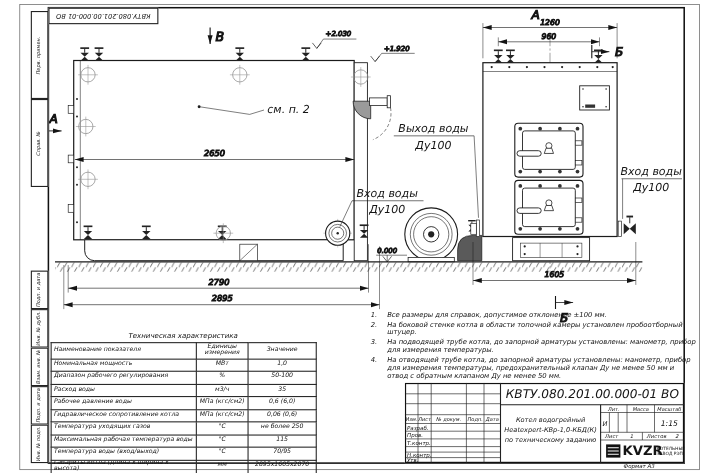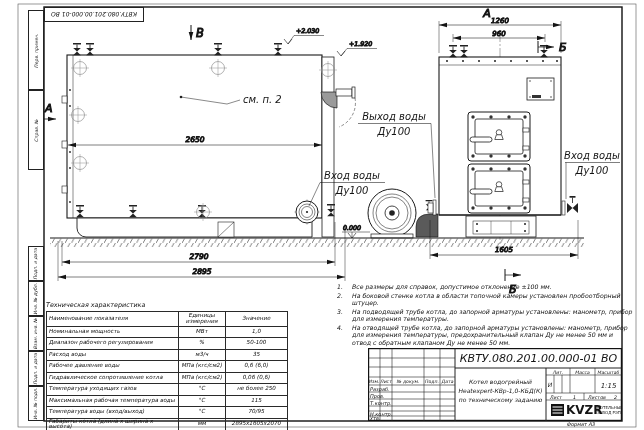--- a/index.html
+++ b/index.html
@@ -16,21 +16,21 @@
          border:0.9px solid #222;display:flex;align-items:center;justify-content:center;background:#fff;}
   .stamp span{transform:rotate(180deg);font-size:6px;font-style:italic;white-space:nowrap;}
   
   .notes{position:absolute;left:337px;top:283px;width:296px;font-size:6.2px;
          font-style:italic;line-height:1.22;}
   .note{display:flex;margin-bottom:1px;}
   .note .n{width:15px;flex:0 0 15px;}
   .note .t{flex:1;}
   
   .specwrap{position:absolute;left:46px;top:301px;width:241px;}
-  .spec-title{text-align:left;font-size:6.4px;font-style:italic;margin-bottom:1.5px;}
+  .spec-title{text-align:center;font-size:6.4px;font-style:italic;margin-bottom:1.5px;}
   table.spec{border-collapse:collapse;width:241px;table-layout:fixed;}
   table.spec th,table.spec td{border:0.8px solid #2a2a2a;font-weight:normal;font-style:italic;
       font-size:5.6px;line-height:1.05;padding:0 2px;height:10.5px;overflow:hidden;}
   table.spec th{text-align:center;height:14px;}
   td.c{text-align:center;}
   
   .tblock{position:absolute;left:368px;top:348px;width:254px;height:73px;background:#fff;}
   .fmt{position:absolute;left:540px;top:421px;width:82px;text-align:center;
        font-size:5px;font-style:italic;}
 </style>

